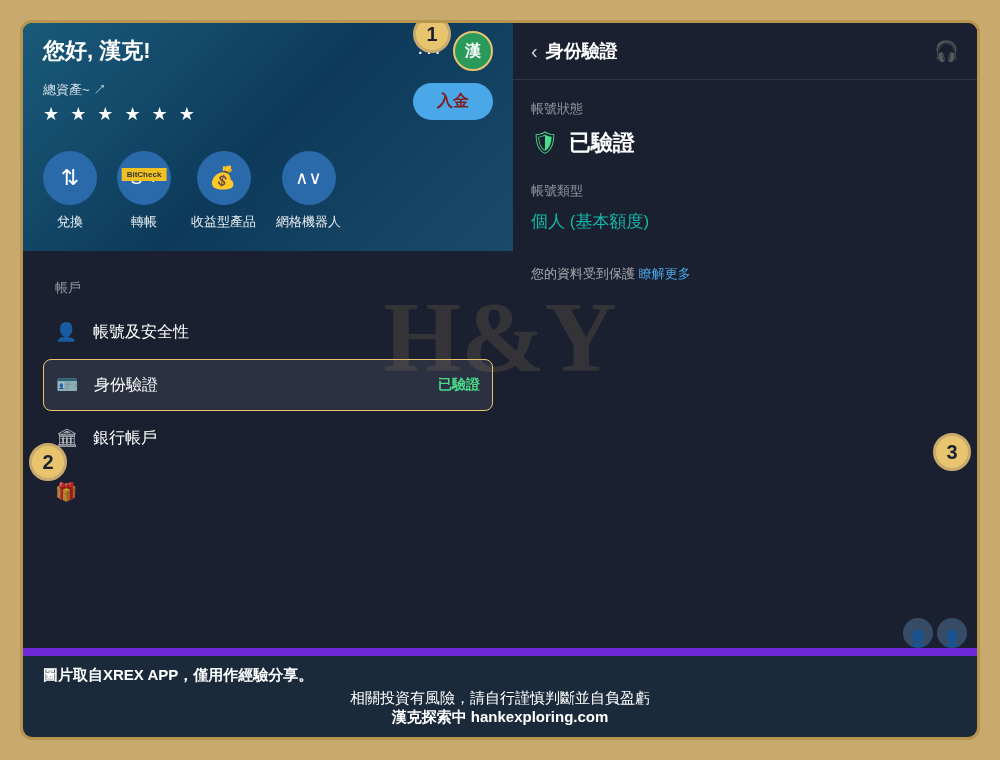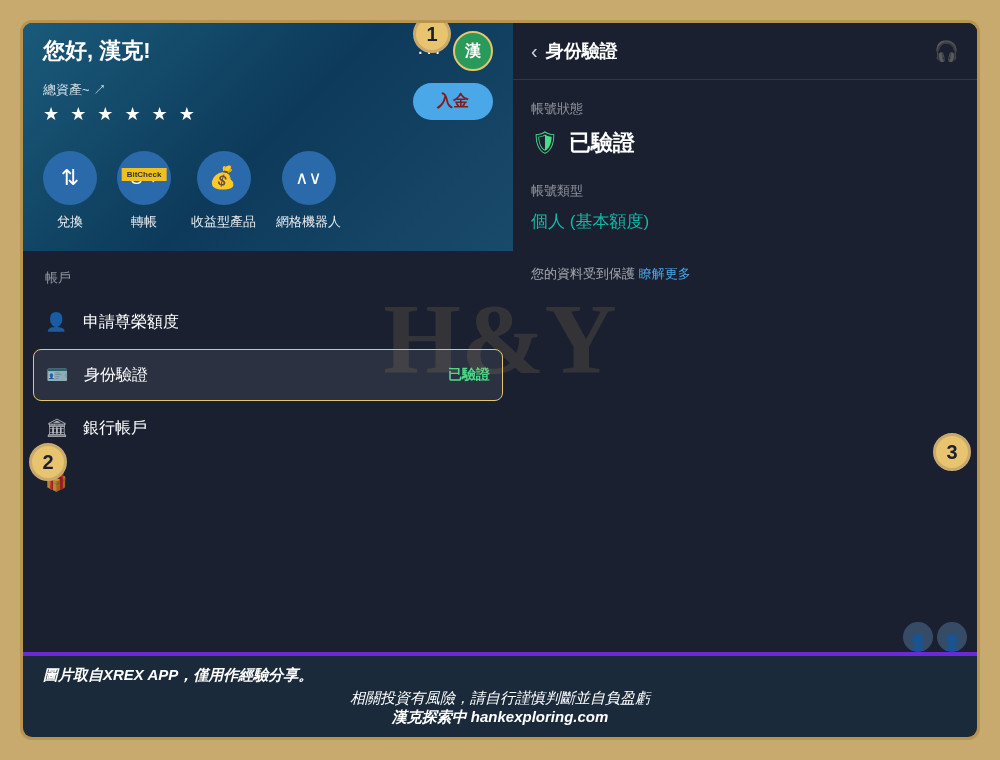--- a/index.html
+++ b/index.html
@@ -144,21 +144,21 @@
       padding: 2px 5px;
       border-radius: 0;
       white-space: nowrap;
       margin-top: 25px;
     }
     
     .bottom-menu {
       background: #1a2030;
       flex: 1;
       overflow-y: auto;
-      padding: 2px;
+      padding: 12px;
     }
     .menu-section-label {
       color: rgba(255,255,255,0.5);
       font-size: 13px;
       padding: 16px 20px 8px 20px;
     }
     .menu-item {
       display: flex;
       align-items: center;
       padding: 16px 20px;
@@ -322,22 +322,21 @@
       color: rgba(200,169,110,0.15);
       white-space: nowrap;
       pointer-events: none;
       z-index: 5;
       font-family: serif;
     }
     
     .bottom-bar {
       background: #1a2a3a;
       padding: 10px 20px;
-      border-top: 4px solid #6d28d9;
-      font-style: italic;
+      border-top: 8px solid #6d28d9;
     }
     .bottom-text-line1 {
       color: white;
       font-size: 15px;
       font-weight: bold;
       margin-bottom: 4px;
     }
     .bottom-text-line2 {
       color: white;
       font-size: 15px;
@@ -422,21 +421,21 @@
             <span class="action-label">網格機器人</span>
           </div>
         </div>
       </div>
 
       <div class="bottom-menu">
         <div class="menu-section-label">帳戶</div>
 
         <div class="menu-item">
           <span class="menu-icon">👤</span>
-          <span class="menu-text">申請尊榮額度</span>
+          <span class="menu-text">帳號及安全性</span>
         </div>
 
         <div class="menu-item active">
           <span class="menu-icon">🪪</span>
           <span class="menu-text">身份驗證</span>
           <span class="menu-badge">已驗證</span>
         </div>
 
         <div class="menu-item">
           <span class="menu-icon">🏛</span>

